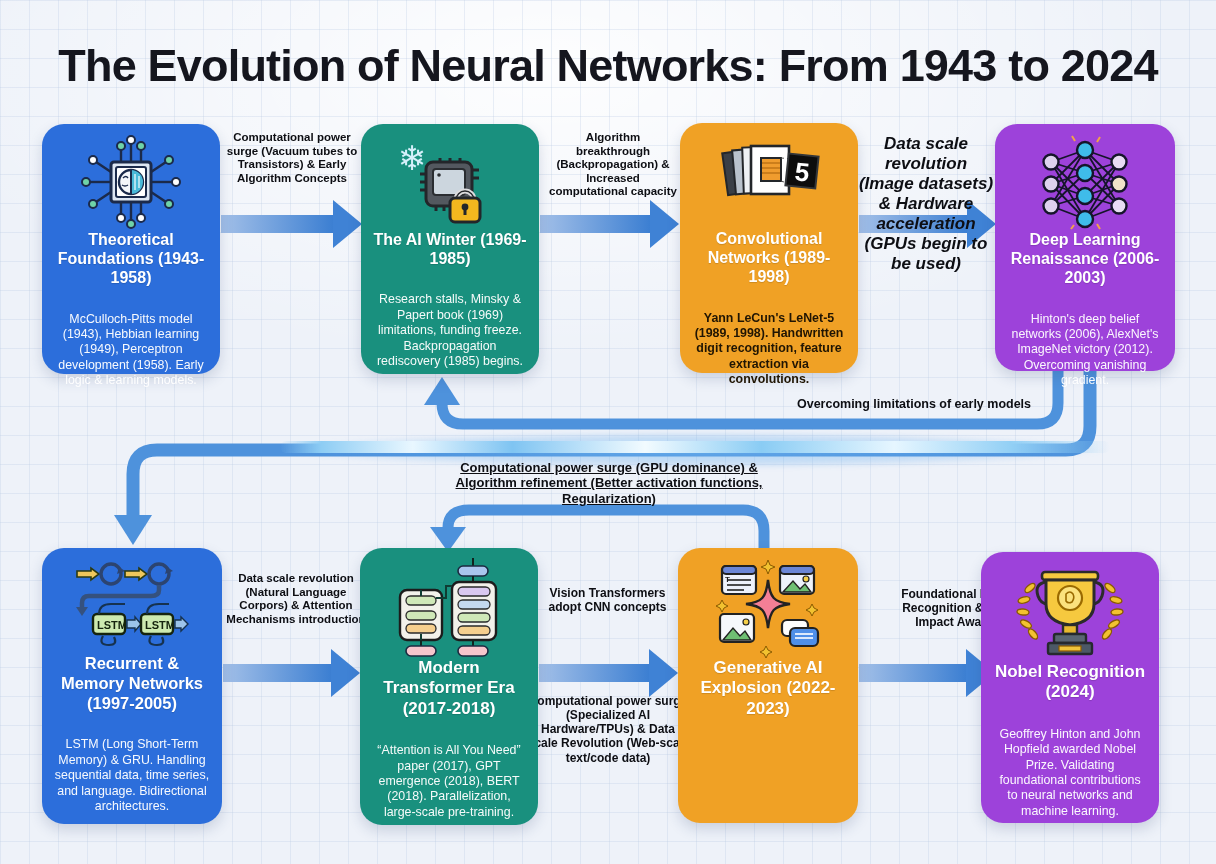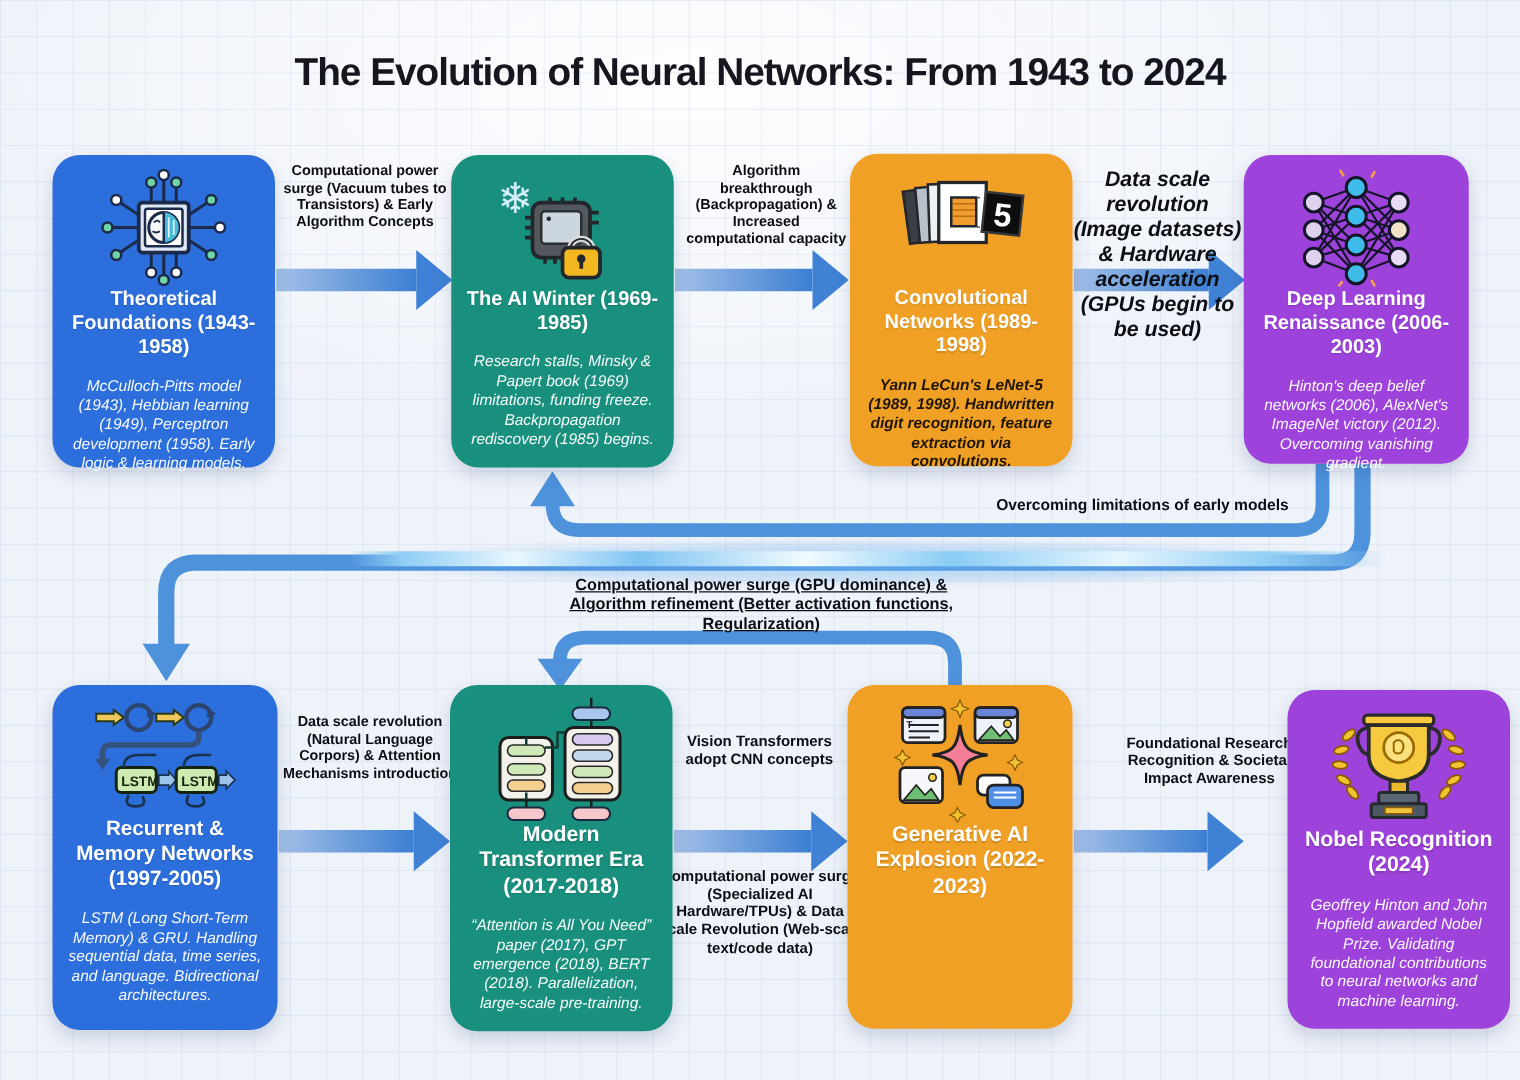--- a/index.html
+++ b/index.html
@@ -5,26 +5,26 @@
   html,body{margin:0;padding:0;}
   body{font-family:"Liberation Sans","DejaVu Sans",sans-serif;background:#e8edf7;}
   #stage{position:relative;width:1216px;height:864px;overflow:hidden;
     background-color:#eef2f9;
     background-image:
       linear-gradient(rgba(186,202,228,.30) 1px, transparent 1px),
       linear-gradient(90deg, rgba(186,202,228,.30) 1px, transparent 1px),
       radial-gradient(ellipse 900px 420px at 45% 8%, rgba(255,255,255,.9), rgba(255,255,255,0) 70%);
     background-size:29px 29px,29px 29px,auto;}
   .page-title{position:absolute;left:0;top:40px;width:1216px;text-align:center;
-    font-size:31px;font-weight:800;letter-spacing:-.8px;color:#15161e;}
+    font-size:45px;font-weight:800;letter-spacing:-.8px;color:#15161e;}
   .card{position:absolute;border-radius:22px;color:#fff;text-align:center;
     box-shadow:0 6px 14px rgba(40,60,110,.18);padding:10px 12px;box-sizing:border-box;}
   .card .icon-wrap{display:flex;justify-content:center;align-items:center;}
   .card-title{font-weight:800;font-size:16px;line-height:1.2;text-shadow:0 1px 1px rgba(0,0,0,.15);}
-  .card-body{font-weight:500;font-size:12.4px;line-height:1.24;margin-top:14px;color:rgba(255,255,255,.96);font-style:italic;}
+  .card-body{font-weight:500;font-size:12.4px;line-height:1.24;margin-top:24px;color:rgba(255,255,255,.96);}
   .card.orange .card-body{color:#201503;font-weight:600;}
   .edge-label{position:absolute;font-weight:700;color:#0d0e13;text-align:center;line-height:1.18;}
   #connector-layer{position:absolute;left:0;top:0;}
   .energy-glow{position:absolute;left:255px;top:428px;width:880px;height:44px;border-radius:22px;
     background:radial-gradient(ellipse 55% 50% at 50% 50%, rgba(120,190,245,.55), rgba(90,165,235,.25) 60%, rgba(90,165,235,0) 85%);
     filter:blur(2px);}
   .energy-core{position:absolute;left:280px;top:441px;width:830px;height:12px;border-radius:6px;
     background:linear-gradient(90deg, rgba(140,200,245,0), #8ecdf4 5%, #e9f7ff 16%, #7fc4f2 28%, #f2fbff 44%, #8accf4 58%, #e6f6ff 74%, #93d0f5 88%, rgba(140,200,245,0));
     filter:blur(.4px);}
 </style>
@@ -339,21 +339,21 @@
           <path d="M62 2 l2 5 5 2 -5 2 -2 5 -2 -5 -5 -2 5 -2 Z"></path>
           <path d="M16 42 l2 4 4 2 -4 2 -2 4 -2 -4 -4 -2 4 -2 Z"></path>
           <path d="M106 46 l2 4 4 2 -4 2 -2 4 -2 -4 -4 -2 4 -2 Z"></path>
           <path d="M60 88 l2 4 4 2 -4 2 -2 4 -2 -4 -4 -2 4 -2 Z"></path>
         </g>
       </svg>
     </div>
     <div class="card-title" style="font-size:17px;">Generative AI Explosion (2022-2023)</div>
   </div>
 
-  <div class="card" style="left: 1030px; top: 552px; width: 178px; height: 271px; background: rgb(157, 66, 218);">
+  <div class="card" style="left: 981px; top: 552px; width: 178px; height: 271px; background: rgb(157, 66, 218);">
     <div class="icon-wrap">
       <svg width="120" height="100" viewBox="0 0 120 100">
         <g fill="#f2c230" stroke="#8a5a00" stroke-width="1.4">
           <ellipse cx="20" cy="26" rx="6" ry="3" transform="rotate(-40 20 26)"></ellipse>
           <ellipse cx="14" cy="38" rx="6" ry="3" transform="rotate(-15 14 38)"></ellipse>
           <ellipse cx="13" cy="50" rx="6" ry="3" transform="rotate(5 13 50)"></ellipse>
           <ellipse cx="16" cy="62" rx="6" ry="3" transform="rotate(30 16 62)"></ellipse>
           <ellipse cx="23" cy="72" rx="6" ry="3" transform="rotate(50 23 72)"></ellipse>
           <ellipse cx="100" cy="26" rx="6" ry="3" transform="rotate(40 100 26)"></ellipse>
           <ellipse cx="106" cy="38" rx="6" ry="3" transform="rotate(15 106 38)"></ellipse>

